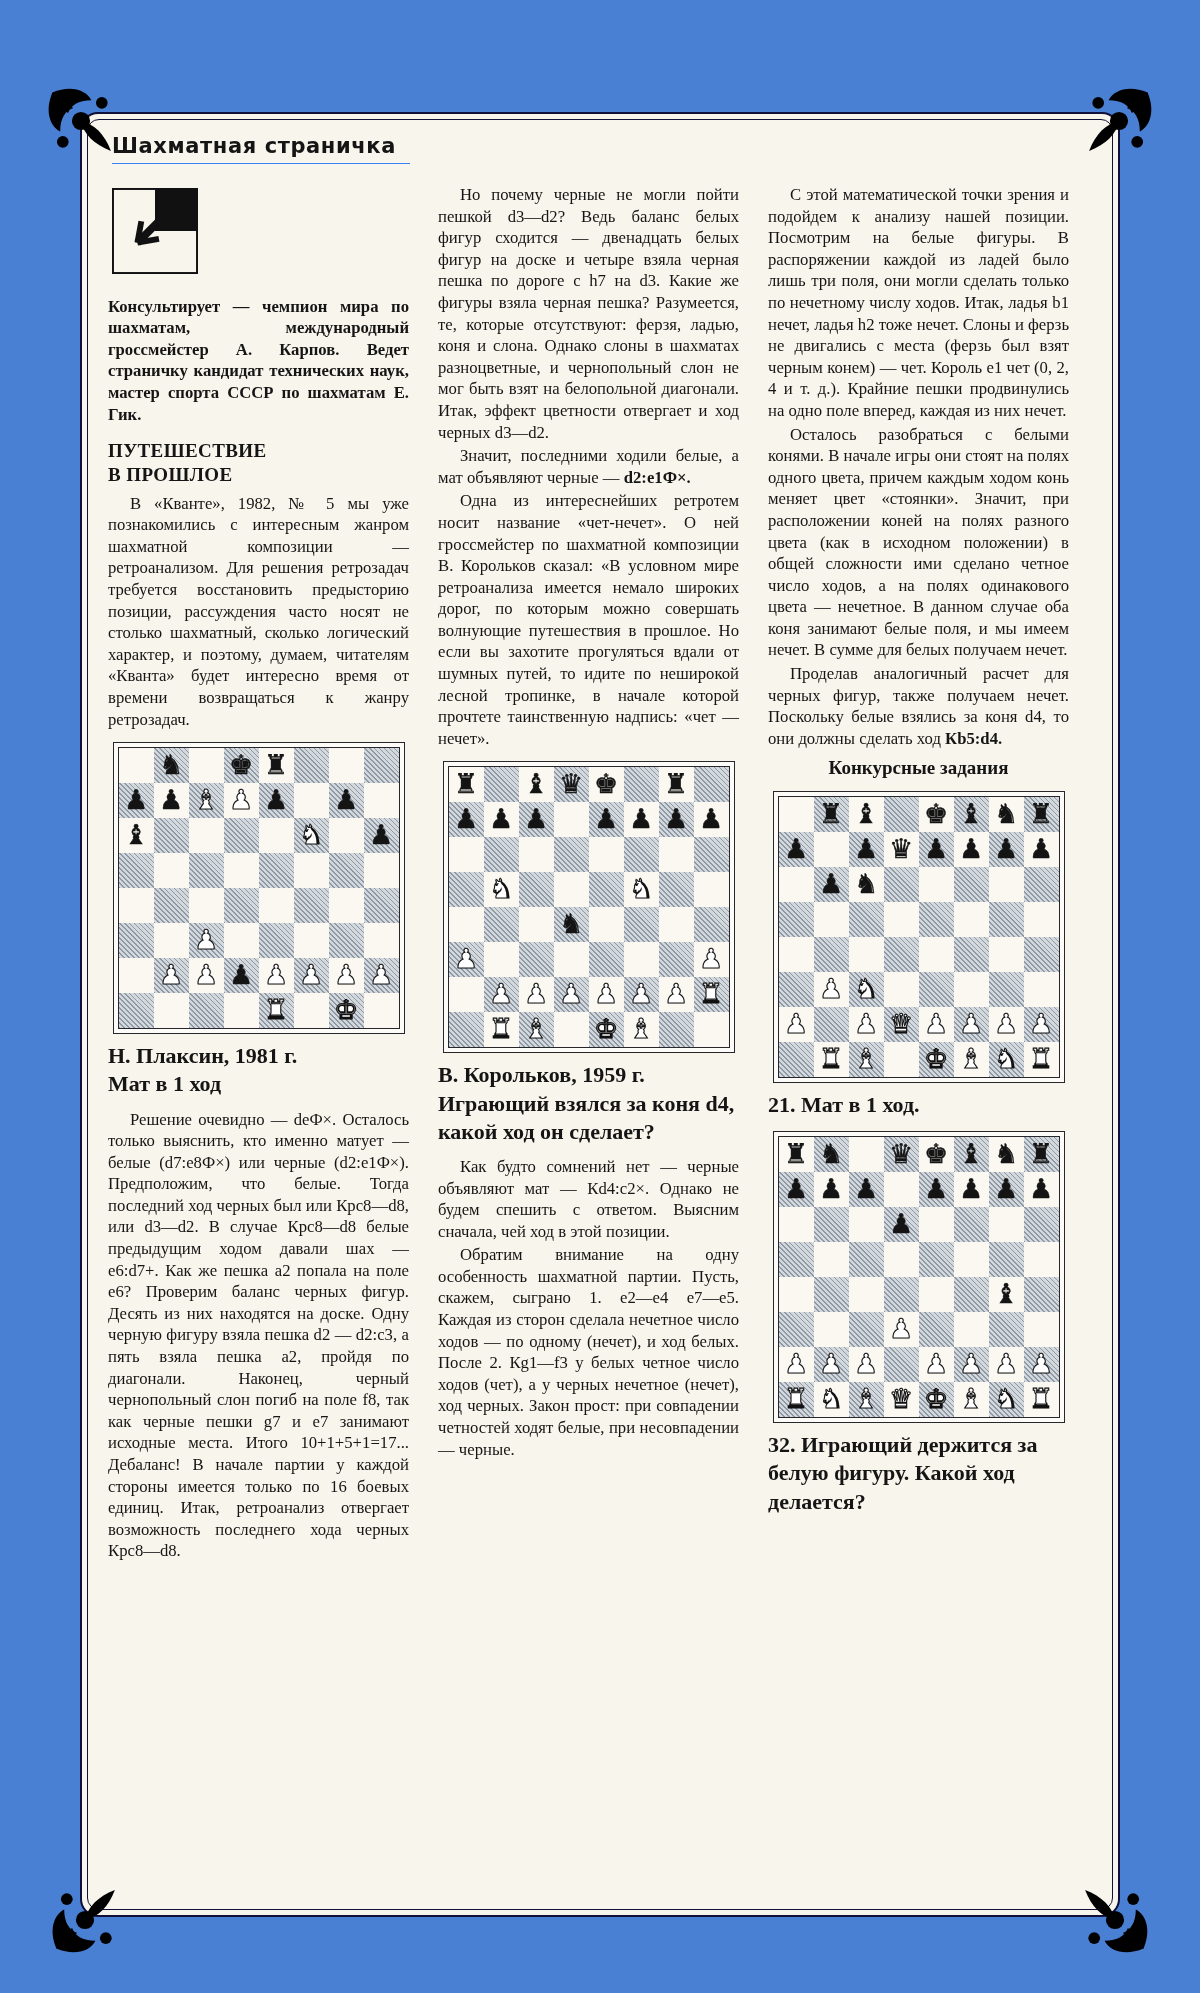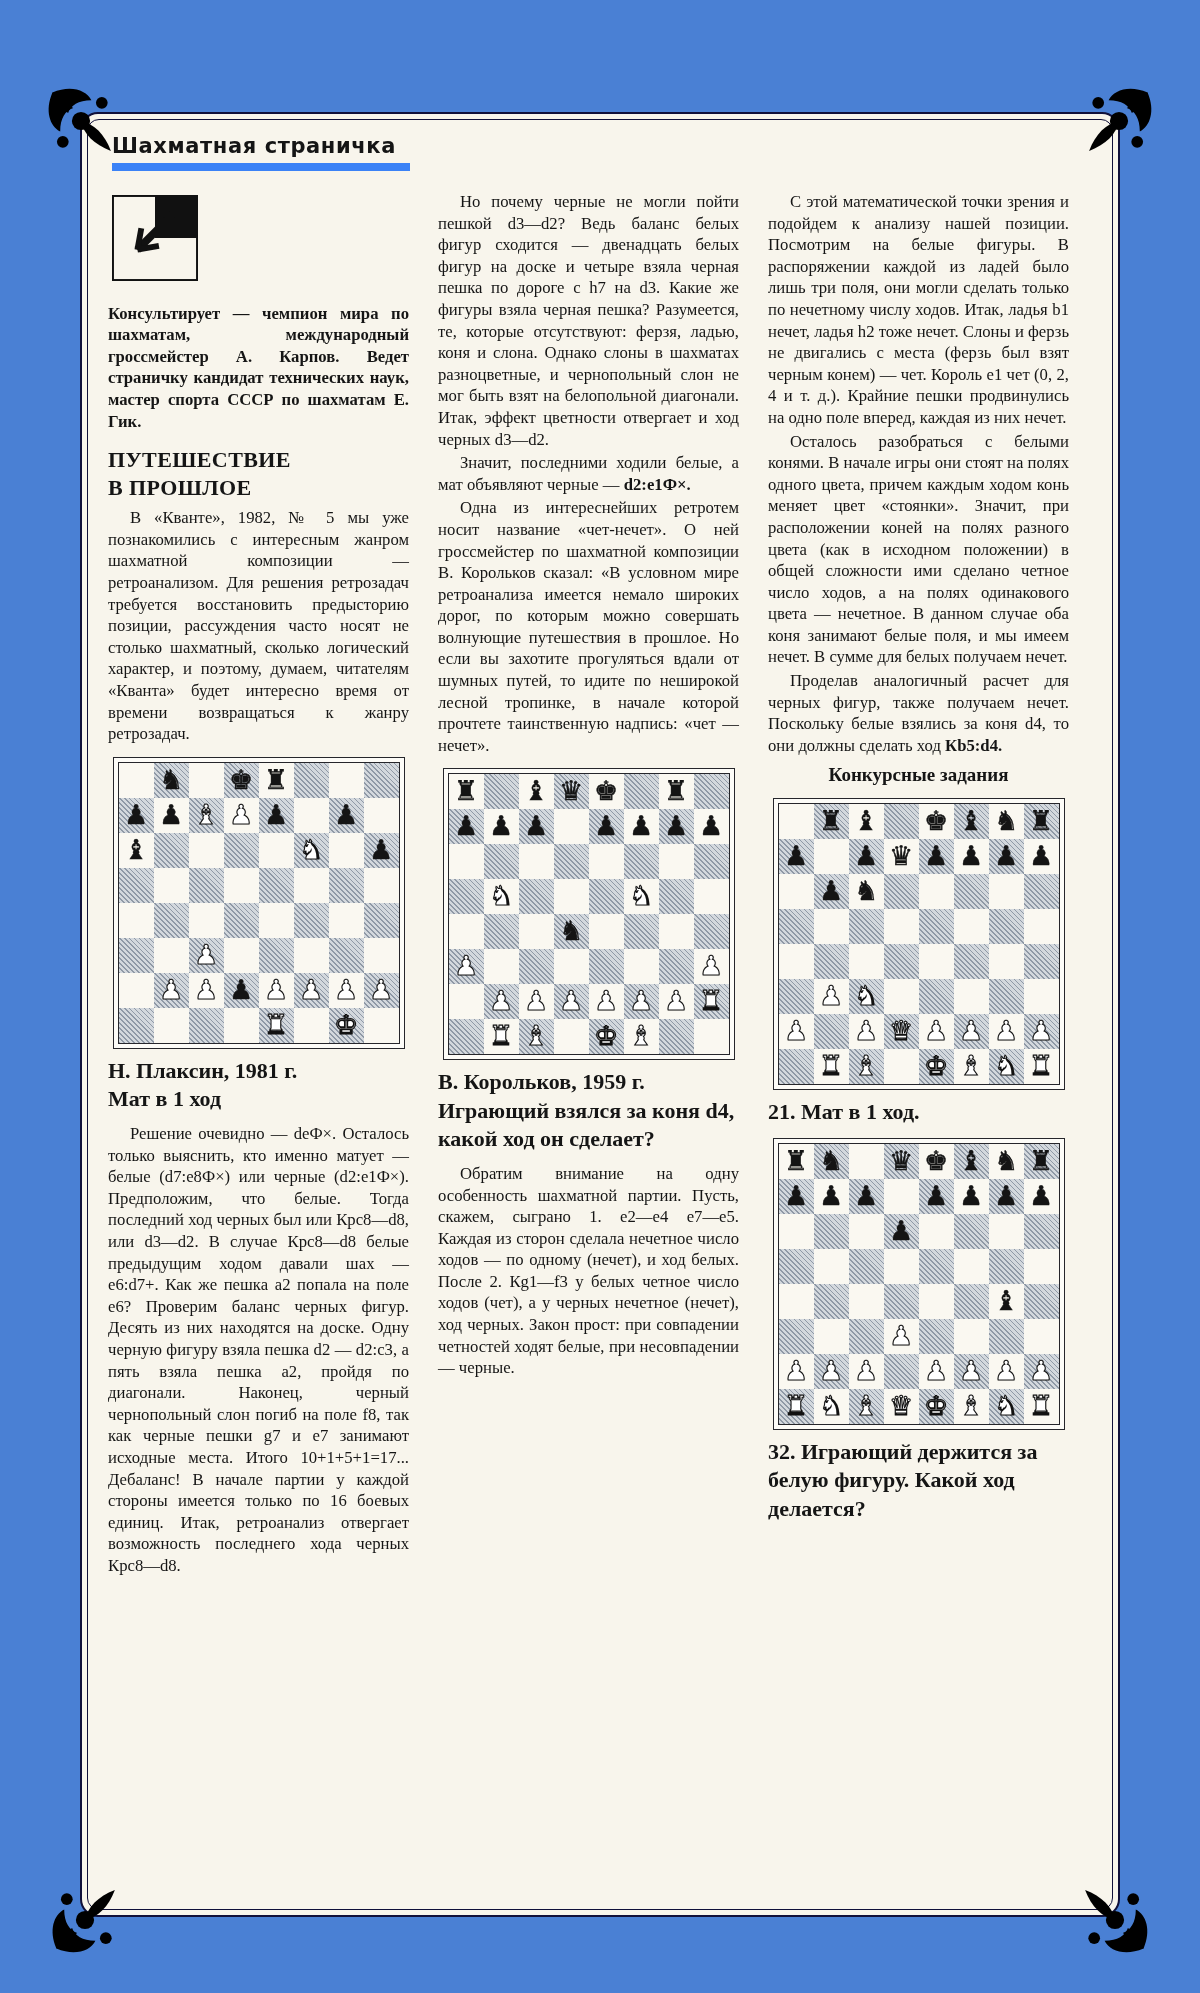--- a/index.html
+++ b/index.html
@@ -12,29 +12,29 @@
   .content{position:absolute;inset:18px 26px 20px 26px;overflow:hidden;}
   
   .ornament{position:absolute;width:78px;height:78px;z-index:5;}
   .orn-tl{left:42px;top:82px;}
   .orn-tr{right:42px;top:82px;transform:scaleX(-1);}
   .orn-bl{left:46px;bottom:34px;transform:scaleY(-1);}
   .orn-br{right:46px;bottom:34px;transform:scale(-1,-1);}
   
   .page-header{display:inline-block;margin:2px 0 8px 4px;padding:0 14px 5px 0;
       font-family:"DejaVu Sans",sans-serif;font-weight:bold;font-size:21px;letter-spacing:.6px;
-      border-bottom:8px solid #3b82f6;}
+      border-bottom:1px solid #3b82f6;}
   
   .cols{display:flex;gap:29px;margin-top:12px;align-items:flex-start;}
   .col{width:301px;font-size:16.7px;line-height:21.6px;text-align:justify;}
   .col p{margin:0 0 2px 0;text-indent:22px;}
   .col p.noindent{text-indent:0;}
   .bold{font-weight:bold;}
   .italic{font-style:italic;}
-  h2.section{font-size:22px;font-weight:bold;margin:14px 0 6px 0;line-height:1.25;
+  h2.section{font-size:19px;font-weight:bold;margin:14px 0 6px 0;line-height:1.25;
       letter-spacing:.4px;text-indent:0;text-align:left;}
   .contest-heading{font-weight:bold;text-align:center;margin:8px 0 4px 0;font-size:19px;}
   
   .logo{width:86px;height:86px;margin:4px 0 16px 4px;}
   
   .diagram{width:max-content;margin:12px auto 8px auto;border:1.5px solid #26262b;
            padding:4px;background:#fdfcf8;}
   .board{display:grid;grid-template-columns:repeat(8,35px);grid-auto-rows:35px;
          border:1px solid #26262b;}
   .sq{position:relative;}
@@ -362,20 +362,21 @@
                 <div class="sq dark"></div>
                 <div class="sq light"></div>
               </div>
           </div>
 
           <div class="diag-caption">
             <div>В. Корольков, 1959 г.</div>
             <div>Играющий взялся за коня d4, какой ход он сделает?</div>
           </div>
 
+          <p>Как будто сомнений нет — черные объявляют мат — Кd4:c2×. Однако не будем спешить с ответом. Выясним сначала, чей ход в этой позиции.</p>
           <p>Обратим внимание на одну особенность шахматной партии. Пусть, скажем, сыграно 1. e2—e4 e7—e5. Каждая из сторон сделала нечетное число ходов — по одному (нечет), и ход белых. После 2. Кg1—f3 у белых четное число ходов (чет), а у черных нечетное (нечет), ход черных. Закон прост: при совпадении четностей ходят белые, при несовпадении — черные.</p>
         </div>
 
         <div class="col">
           <p>С этой математической точки зрения и подойдем к анализу нашей позиции. Посмотрим на белые фигуры. В распоряжении каждой из ладей было лишь три поля, они могли сделать только по нечетному числу ходов. Итак, ладья b1 нечет, ладья h2 тоже нечет. Слоны и ферзь не двигались с места (ферзь был взят черным конем) — чет. Король e1 чет (0, 2, 4 и т. д.). Крайние пешки продвинулись на одно поле вперед, каждая из них нечет.</p>
           <p>Осталось разобраться с белыми конями. В начале игры они стоят на полях одного цвета, причем каждым ходом конь меняет цвет «стоянки». Значит, при расположении коней на полях разного цвета (как в исходном положении) в общей сложности ими сделано четное число ходов, а на полях одинакового цвета — нечетное. В данном случае оба коня занимают белые поля, и мы имеем нечет. В сумме для белых получаем нечет.</p>
           <p><span>Проделав аналогичный расчет для черных фигур, также получаем нечет. Поскольку белые взялись за коня d4, то они должны сделать ход </span><span class="bold">Кb5:d4.</span></p>
 
           <div class="contest-heading">Конкурсные задания</div>
 

